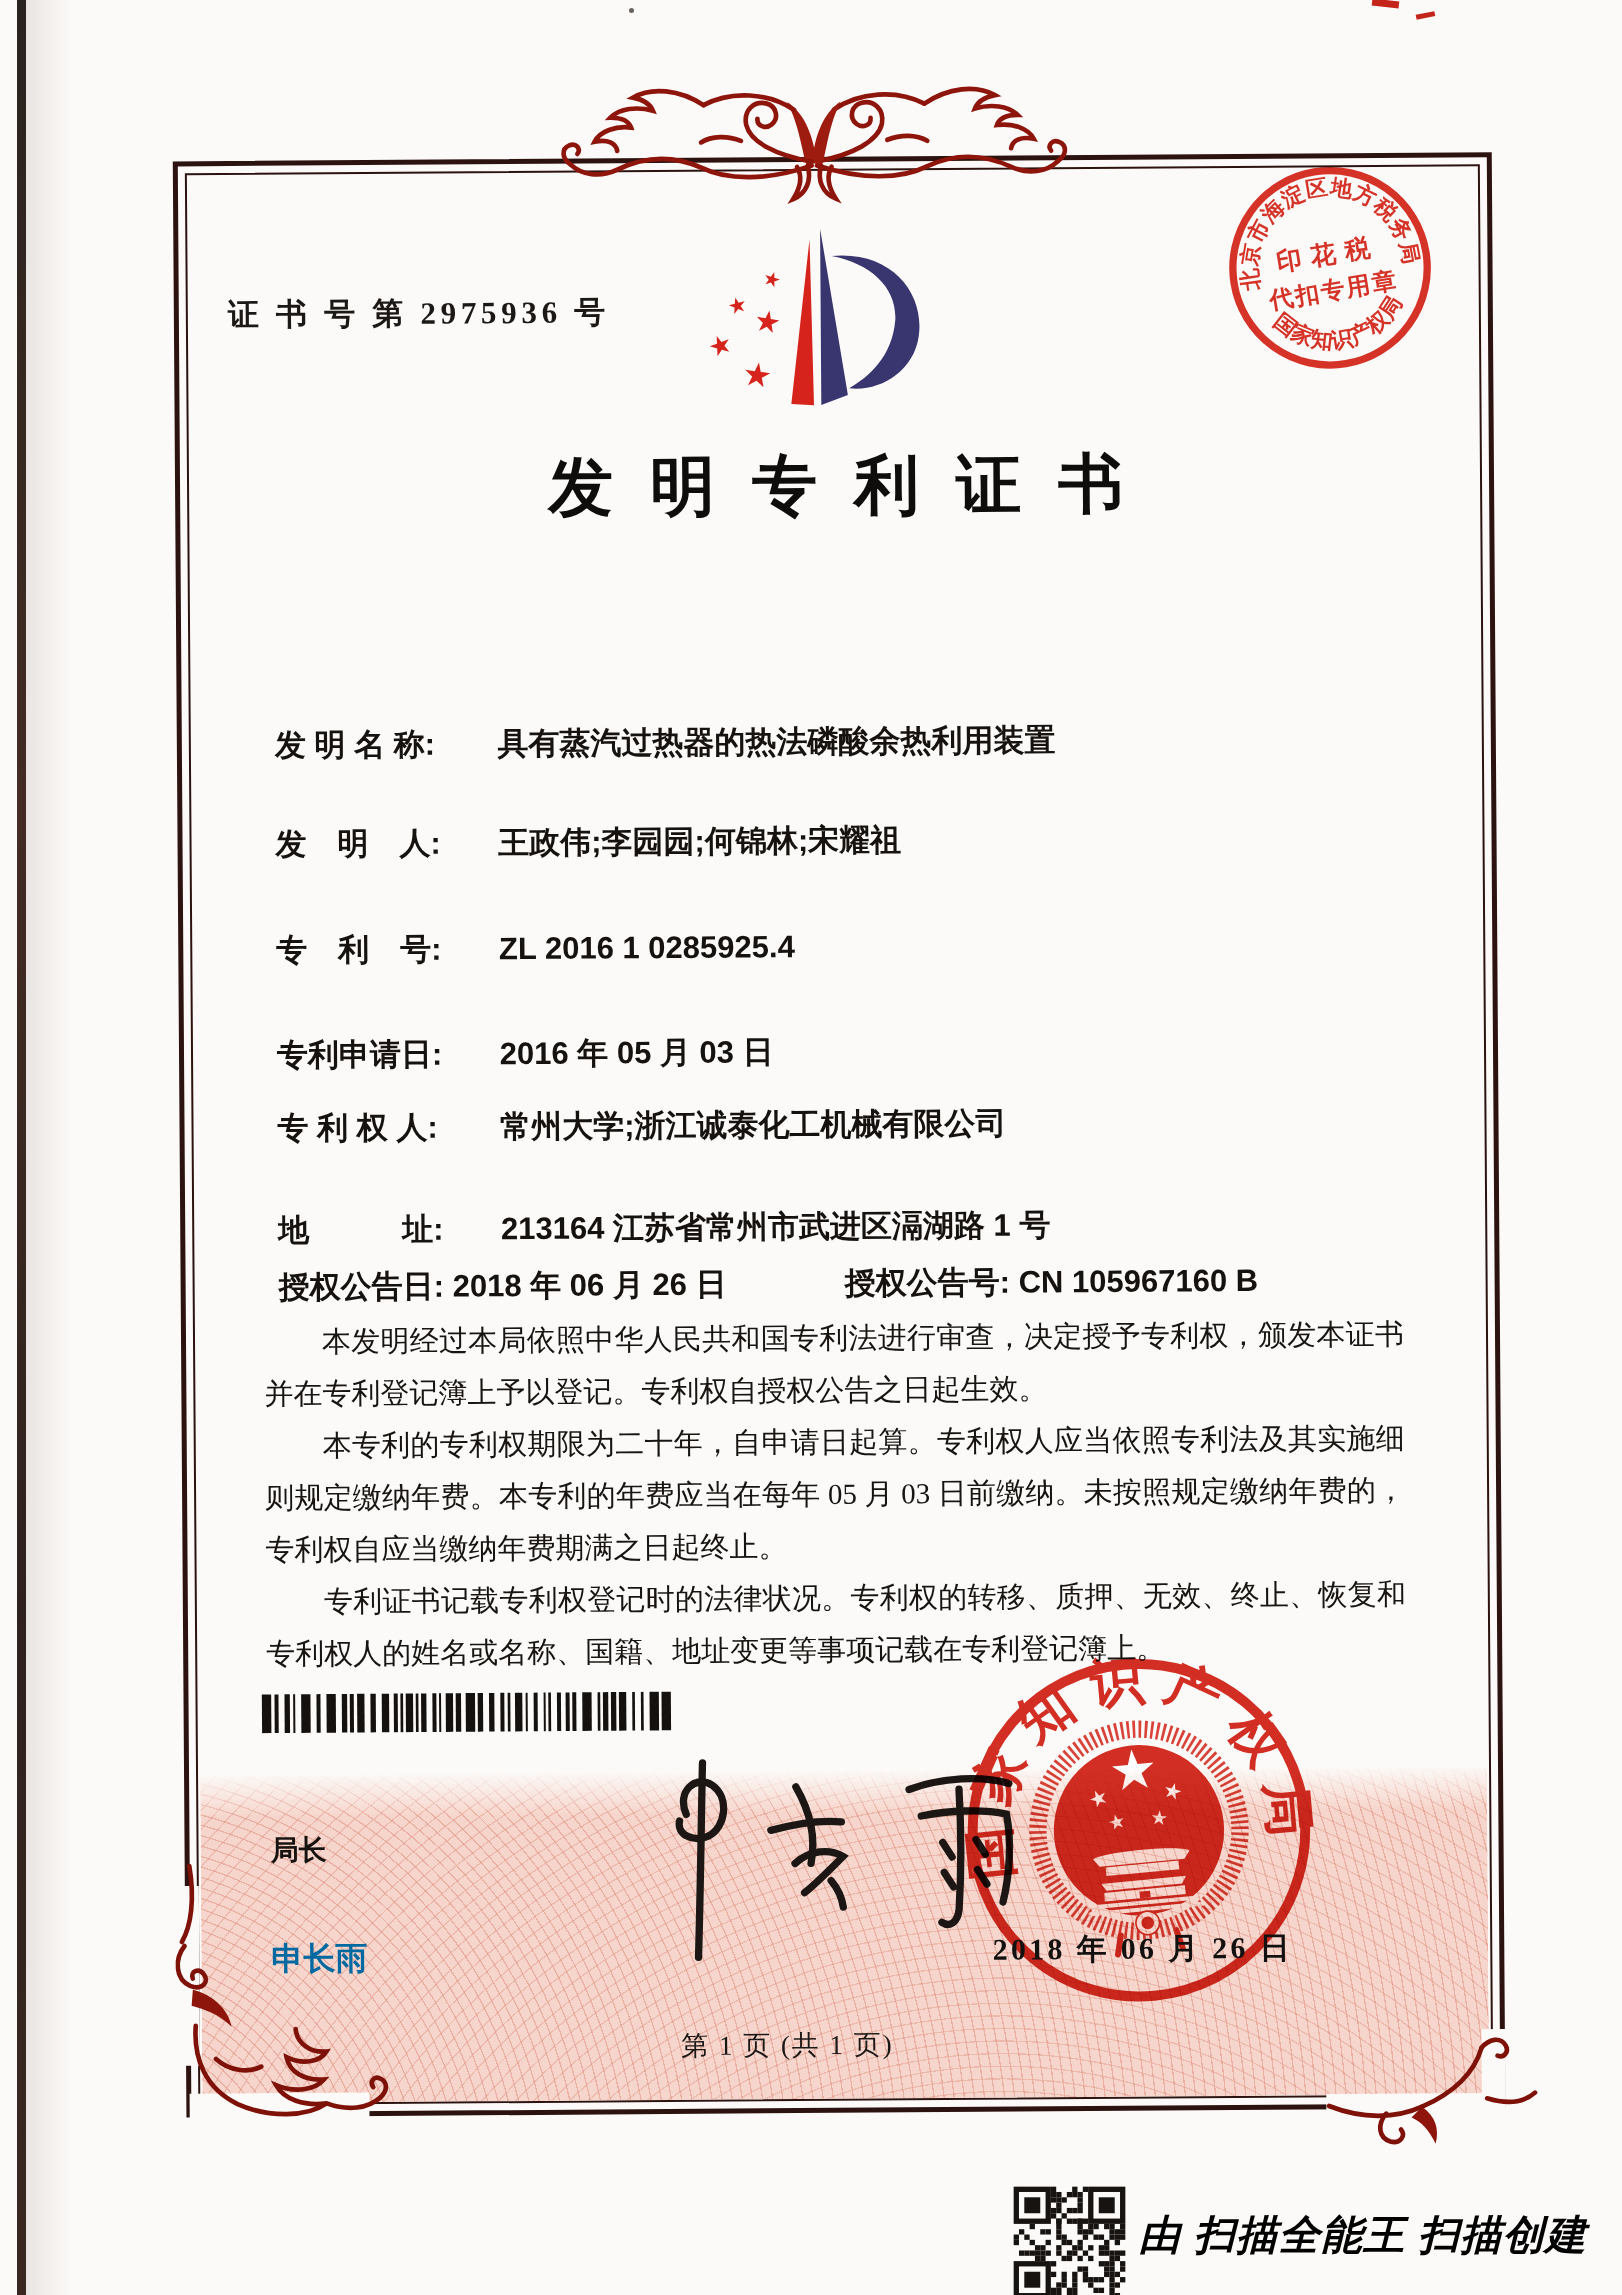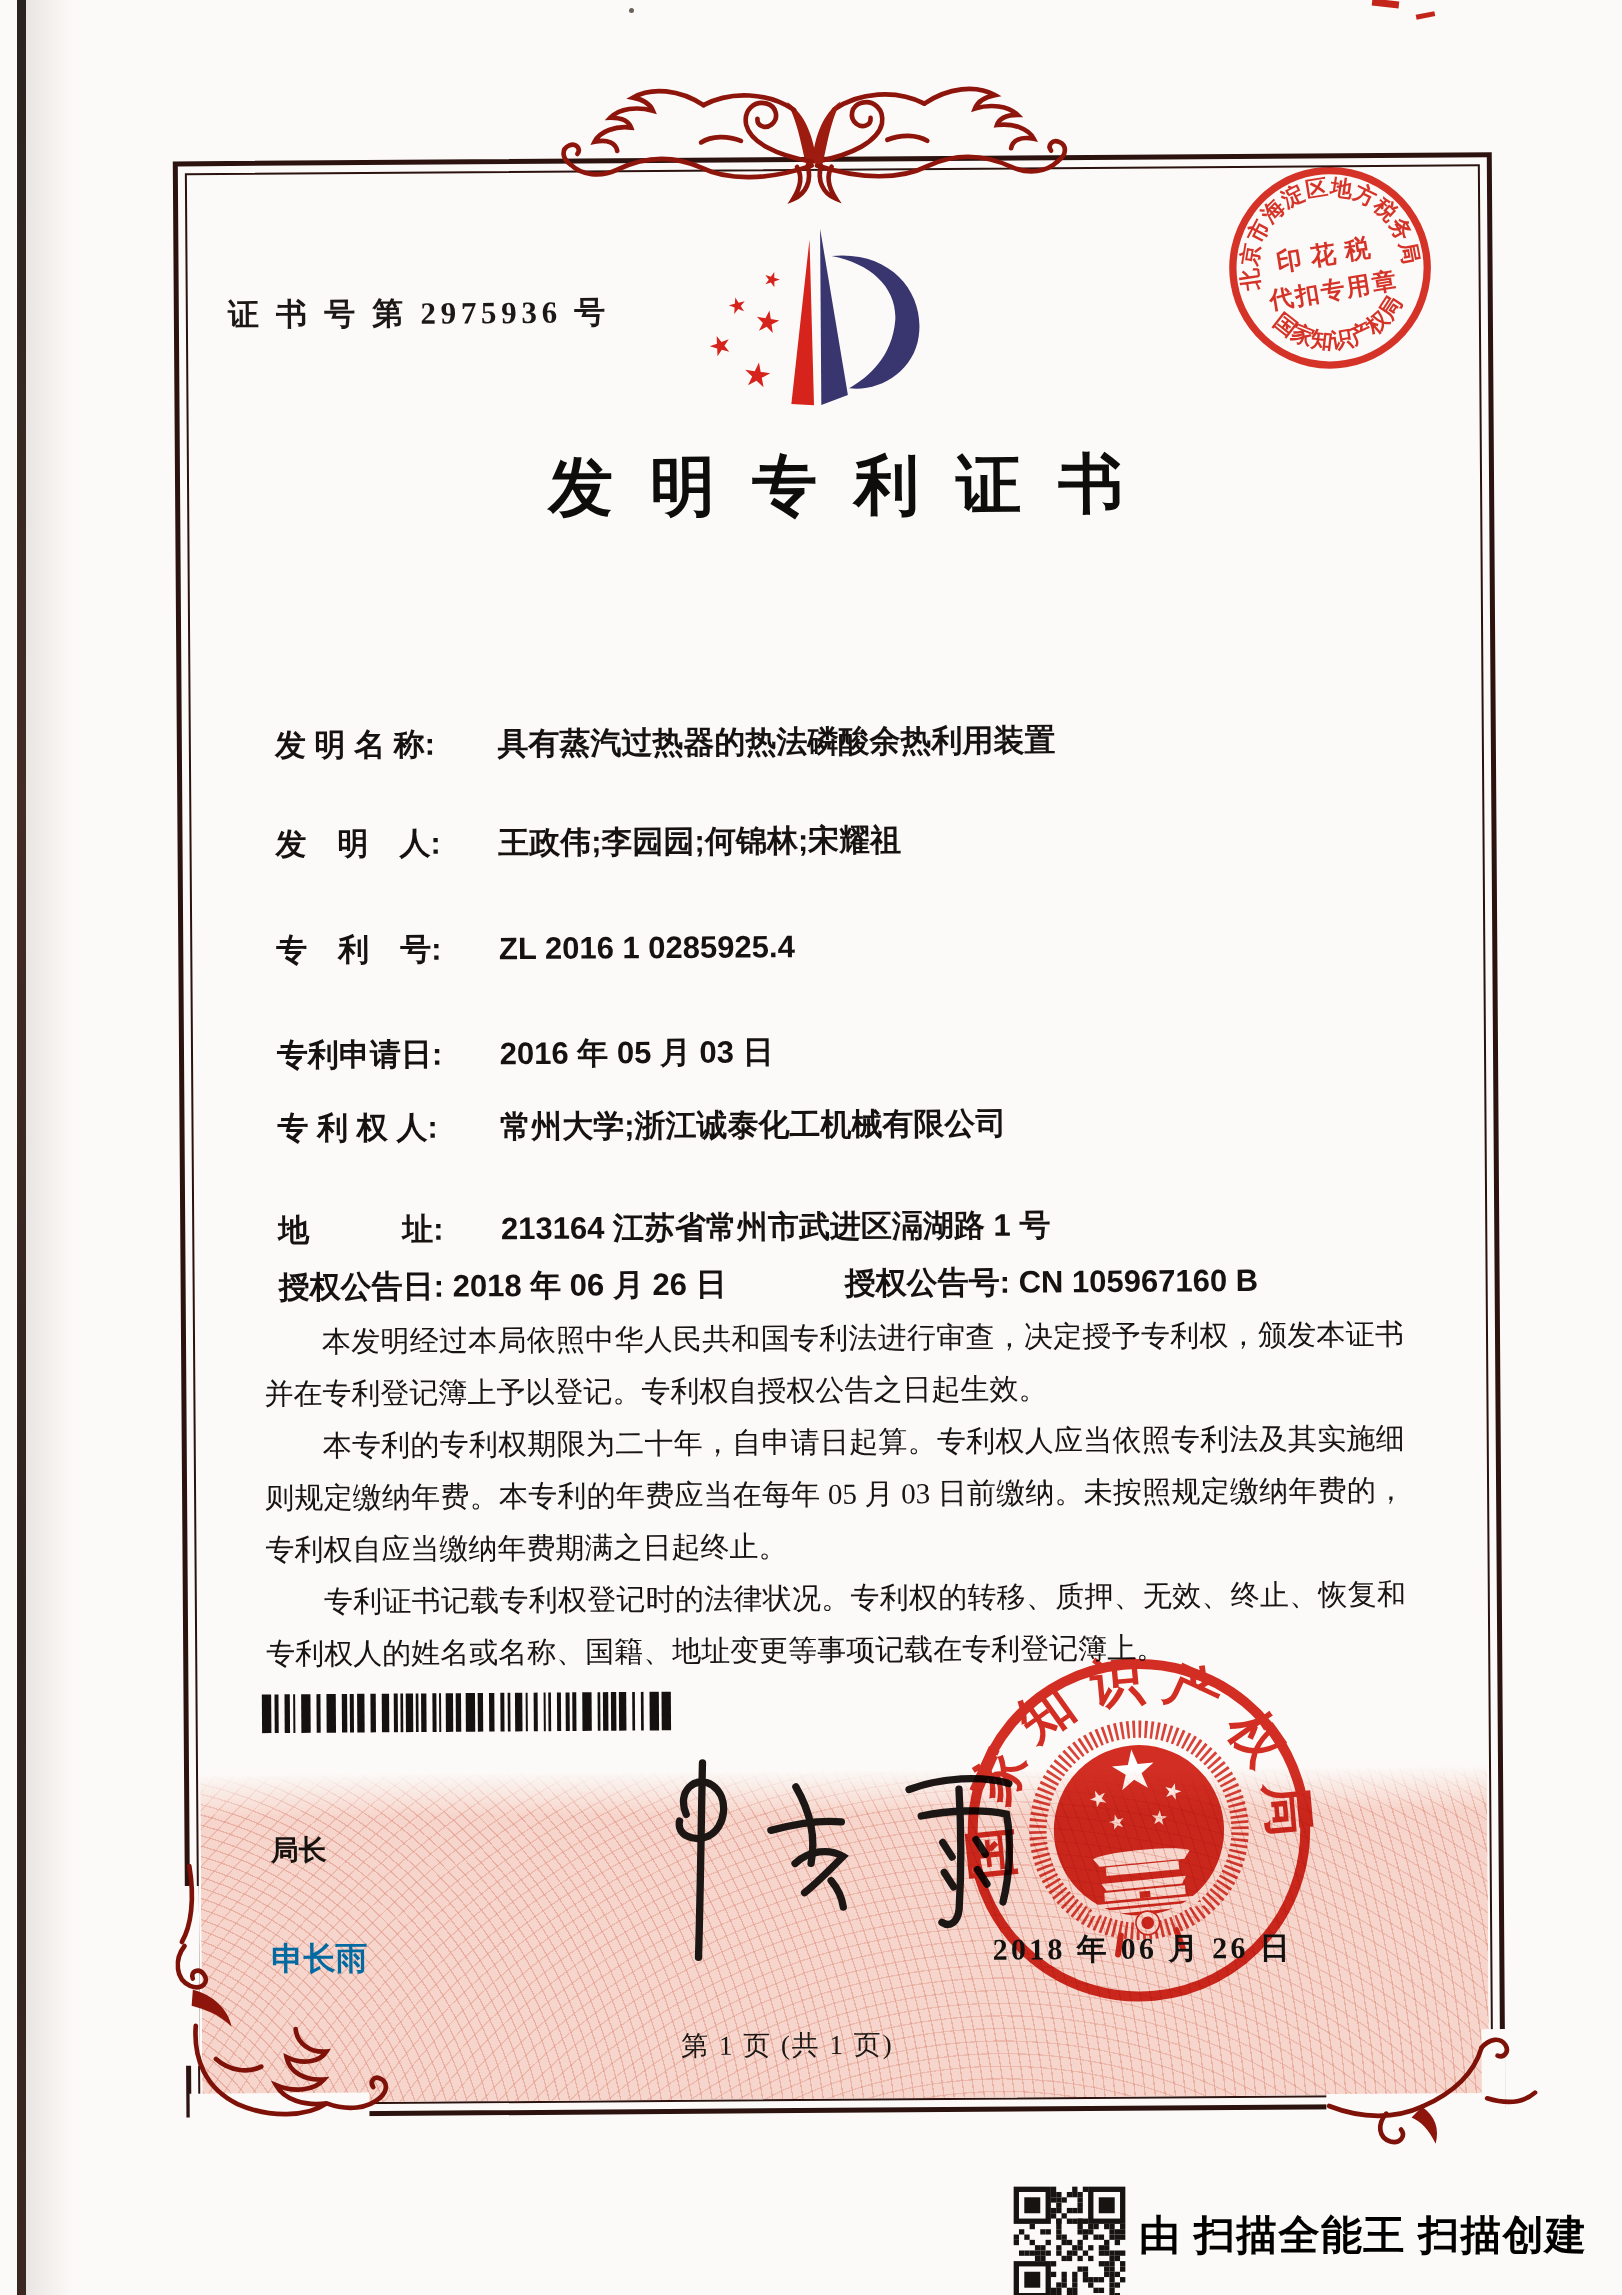--- a/index.html
+++ b/index.html
@@ -40,21 +40,21 @@
   .paras p{margin:0;text-indent:2em;}
   .sig-role{left:266px;top:1828px;font-size:28px;font-weight:700;
             font-family:"Liberation Sans","DejaVu Sans",sans-serif;color:#15120f;}
   .sig-name{left:266px;top:1903px;font-size:32px;font-weight:700;
             font-family:Liberation Sans, sans-serif;color:#0369a1;margin-top:31px;}
   .seal-date{left:938px;top:1931px;width:399px;text-align:center;font-size:30px;font-weight:600;
              letter-spacing:3.3px;color:#121110;z-index:8;}
   .page-num{left:625px;top:2027px;width:313px;text-align:center;font-size:27px;color:#1a1714;letter-spacing:2px;}
   .stamp{mix-blend-mode:multiply;}
   .scan-text{left:1139px;top:2208px;font-size:41px;font-weight:600;letter-spacing:1.3px;color:#000;
-             font-family:"Liberation Sans","DejaVu Sans",sans-serif;}
+             font-family:"Liberation Sans","DejaVu Sans",sans-serif;font-style:italic;}
   svg text{font-family:"Liberation Serif","DejaVu Serif",serif;}
 </style>
 </head>
 <body>
 
 <svg width="0" height="0" style="position:absolute">
   <defs>
     <path id="star5" d="M0,-1 L0.22451,-0.30902 L0.95106,-0.30902 L0.36327,0.11803 L0.58779,0.80902 L0,0.38197 L-0.58779,0.80902 L-0.36327,0.11803 L-0.95106,-0.30902 L-0.22451,-0.30902 Z"></path>
   </defs>
 </svg>

